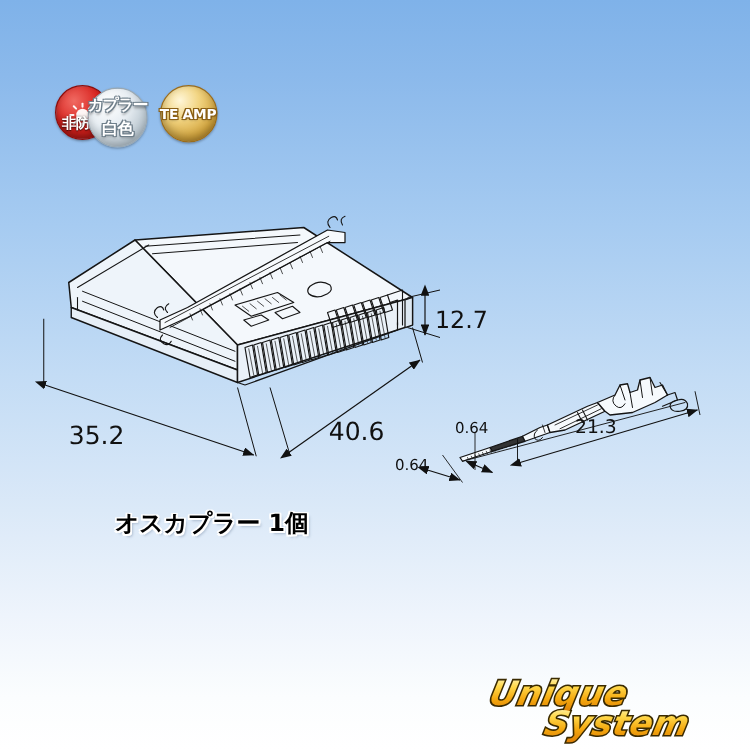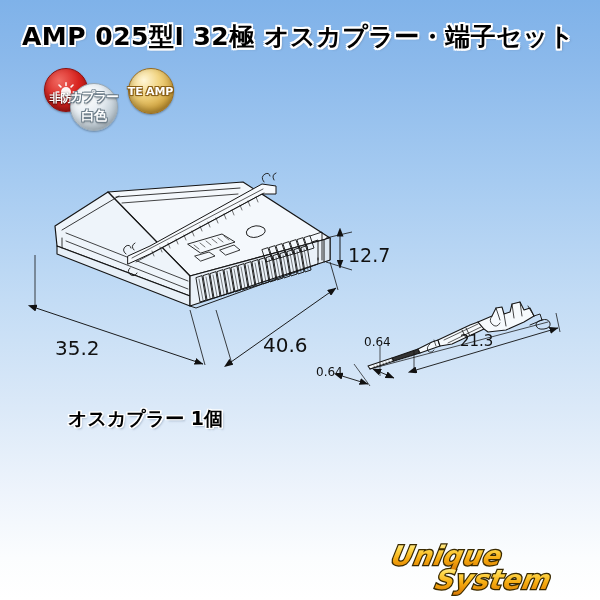--- a/index.html
+++ b/index.html
@@ -95,21 +95,21 @@
     text-align: center;
     font-size: 11.5px;
     font-weight: bold;
     color: #ffffff;
     text-shadow: 0 1px 1px rgba(0,0,0,0.6), 0 0 2px rgba(0,0,0,0.5);
     letter-spacing: -0.5px;
   }
   
   #badge-coupler-color {
     left: 54px;
-    top: 17px;
+    top: 4px;
     width: 48px;
     height: 48px;
     background: radial-gradient(circle at 32% 26%, #ffffff 0%, #e8eef3 38%, #b9c6cf 72%, #8e9ca6 100%);
     border: 1px solid #9aa8b2;
     box-shadow: 0 1px 2px rgba(0,0,0,0.3), inset 0 -3px 6px rgba(0,0,0,0.16);
   }
   #badge-coupler-color .line1 {
     font-size: 12.5px;
     font-weight: bold;
     color: #ffffff;
@@ -168,21 +168,21 @@
       -1.4px -1.4px 0 #ffffff,
        1.4px -1.4px 0 #ffffff,
       -1.4px  1.4px 0 #ffffff,
        1.4px  1.4px 0 #ffffff,
        0 -1.4px 0 #ffffff,
        0  1.4px 0 #ffffff,
       -1.4px 0 0 #ffffff,
        1.4px 0 0 #ffffff,
        2px 2px 2px rgba(90,110,140,0.4);
   }
-  #caption-coupler { left: 68px; top: 406px; }
+  #caption-coupler { left: 92px; top: 406px; }
   #caption-terminal { left: 383px; top: 406px; }
 
   
   #watermark {
     position: absolute;
     left: 392px;
     top: 540px;
     width: 200px;
     height: 56px;
   }
@@ -211,21 +211,20 @@
     -webkit-text-stroke: 2.5px #3a2a00;
   }
   #wm-unique, #wm-unique-s { left: 0px;  top: 0px;  font-size: 27px; }
   #wm-system, #wm-system-s { left: 44px; top: 24px; font-size: 27px; }
 </style>
 </head>
 <body>
 
 <div id="page">
 
-  <div id="title">AMP 025型I 32極 オスカプラー・端子セット</div>
 
   <div id="badges">
 
     <div class="badge" id="badge-nonwaterproof">
       <span class="sun">
         <svg width="22" height="22" viewBox="0 0 22 22">
           <g fill="#ffffff" opacity="0.95">
             <circle cx="11" cy="10" r="5"></circle>
             <g stroke="#ffffff" stroke-width="1.6" stroke-linecap="round">
               <line x1="11" y1="0.8" x2="11" y2="3.4"></line>

